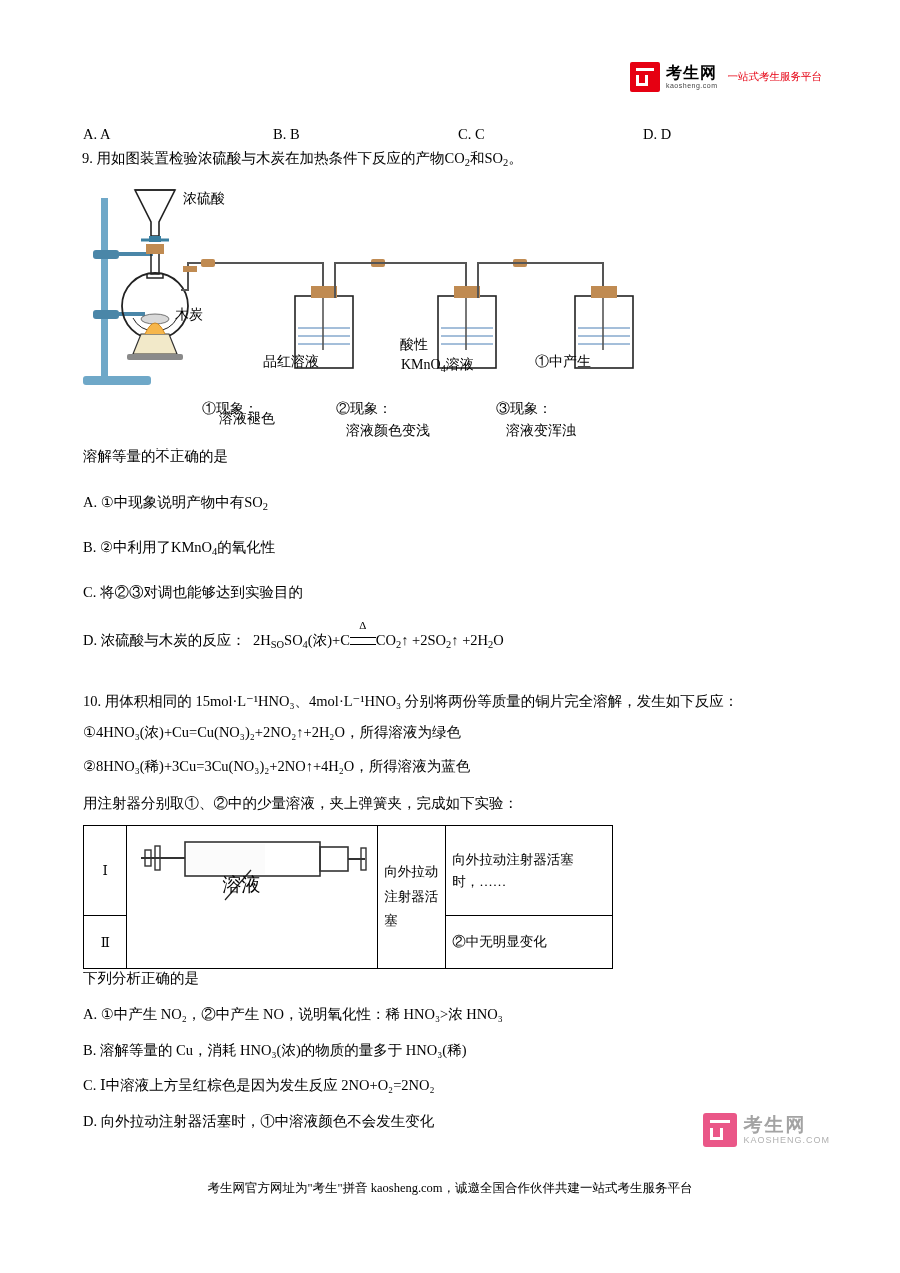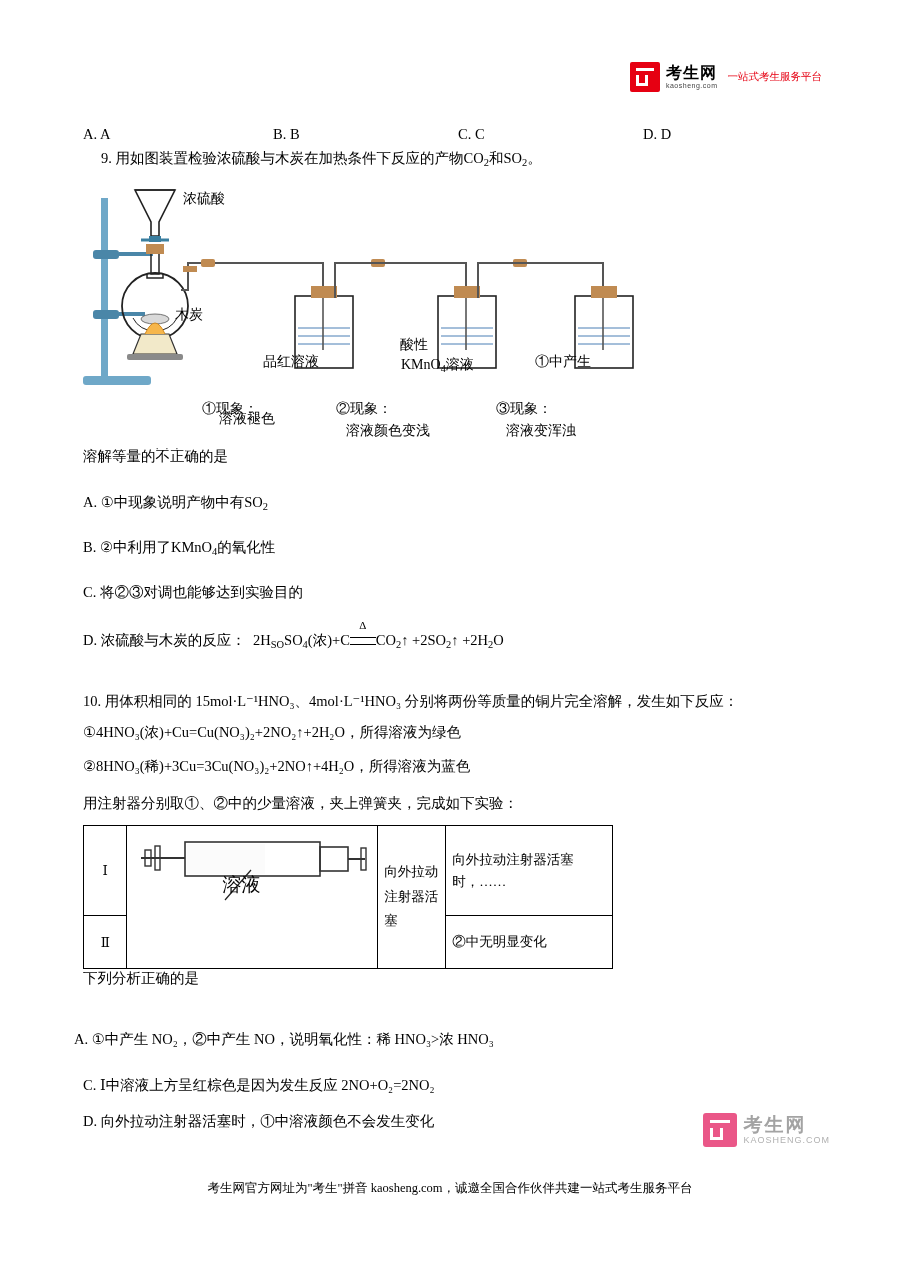--- a/index.html
+++ b/index.html
@@ -210,21 +210,21 @@
     <span class="brand-slogan">一站式考生服务平台</span>
   </div>
 
   <div class="opt-row">
     <span class="o1">A. A</span>
     <span class="o2">B. B</span>
     <span class="o3">C. C</span>
     <span>D. D</span>
   </div>
 
-  <div class="txt" style="left:101px; top:148px;">
+  <div class="txt" style="left:82px; top:148px;">
     <span>9. 用如图装置检验浓硫酸与木炭在加热条件下反应的产物</span><span>CO</span><sub>2</sub><span>和</span><span>SO</span><sub>2</sub><span>。</span>
   </div>
 
   <div class="fig1">
     <svg width="660" height="250" viewBox="0 0 660 250">
 
       <rect x="18" y="20" width="7" height="180" fill="#6fa8c8"></rect>
       <rect x="0" y="198" width="68" height="9" rx="3" fill="#6fa8c8"></rect>
 
       <rect x="10" y="72" width="26" height="9" rx="3" fill="#4a86a8"></rect>
@@ -357,21 +357,22 @@
       <td class="c-obs">向外拉动注射器活塞时，……</td>
     </tr>
     <tr>
       <td class="c-idx">Ⅱ</td>
       <td class="c-obs">②中无明显变化</td>
     </tr>
   </tbody>
     </table>
 
   <div class="txt" style="left:83px; top:968px;">下列分析正确的是</div>
-  <div class="txt" style="left:74px; top:1004px;margin-top:25px;">A. ①中产生 NO₂，②中产生 NO，说明氧化性：稀 HNO₃&gt;浓 HNO₃</div>
+  <div class="txt" style="left:83px; top:1004px;">A. ①中产生 NO₂，②中产生 NO，说明氧化性：稀 HNO₃&gt;浓 HNO₃</div>
+  <div class="txt" style="left:83px; top:1040px;">B. 溶解等量的 Cu，消耗 HNO₃(浓)的物质的量多于 HNO₃(稀)</div>
   <div class="txt" style="left:83px; top:1075px;">C. Ⅰ中溶液上方呈红棕色是因为发生反应 2NO+O₂=2NO₂</div>
   <div class="txt" style="left:83px; top:1111px;">D. 向外拉动注射器活塞时，①中溶液颜色不会发生变化</div>
 
   <div class="footer">考生网官方网址为"考生"拼音 kaosheng.com，诚邀全国合作伙伴共建一站式考生服务平台</div>
 
   <div class="wm">
     <div class="wm-mark"></div>
     <div class="wm-text">
       <span class="wm-name">考生网</span>
       <span class="wm-sub">KAOSHENG.COM</span>

